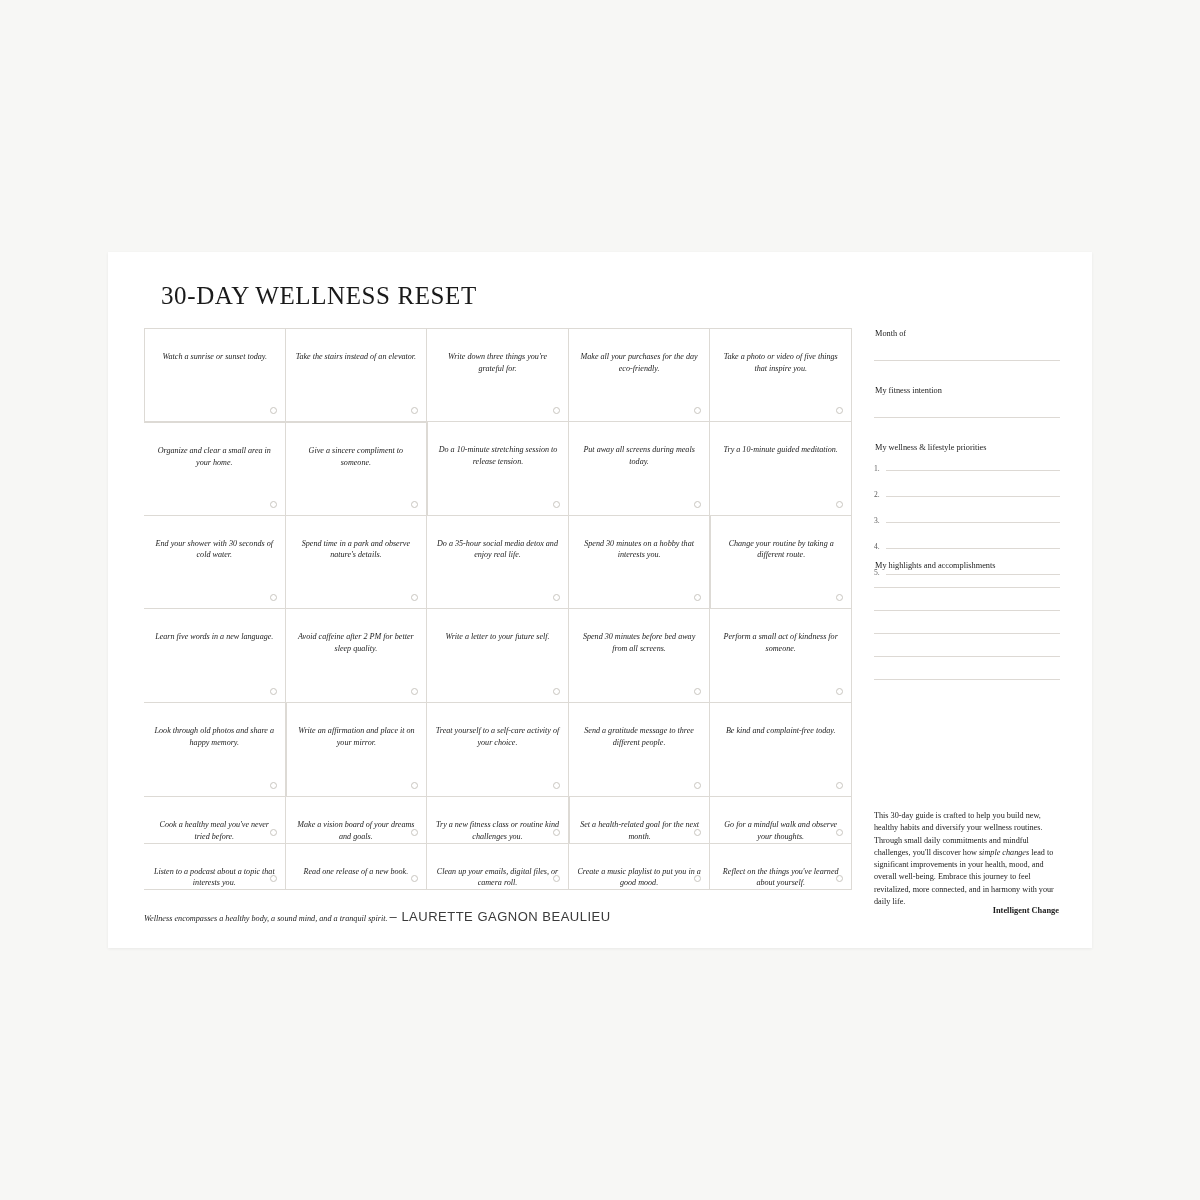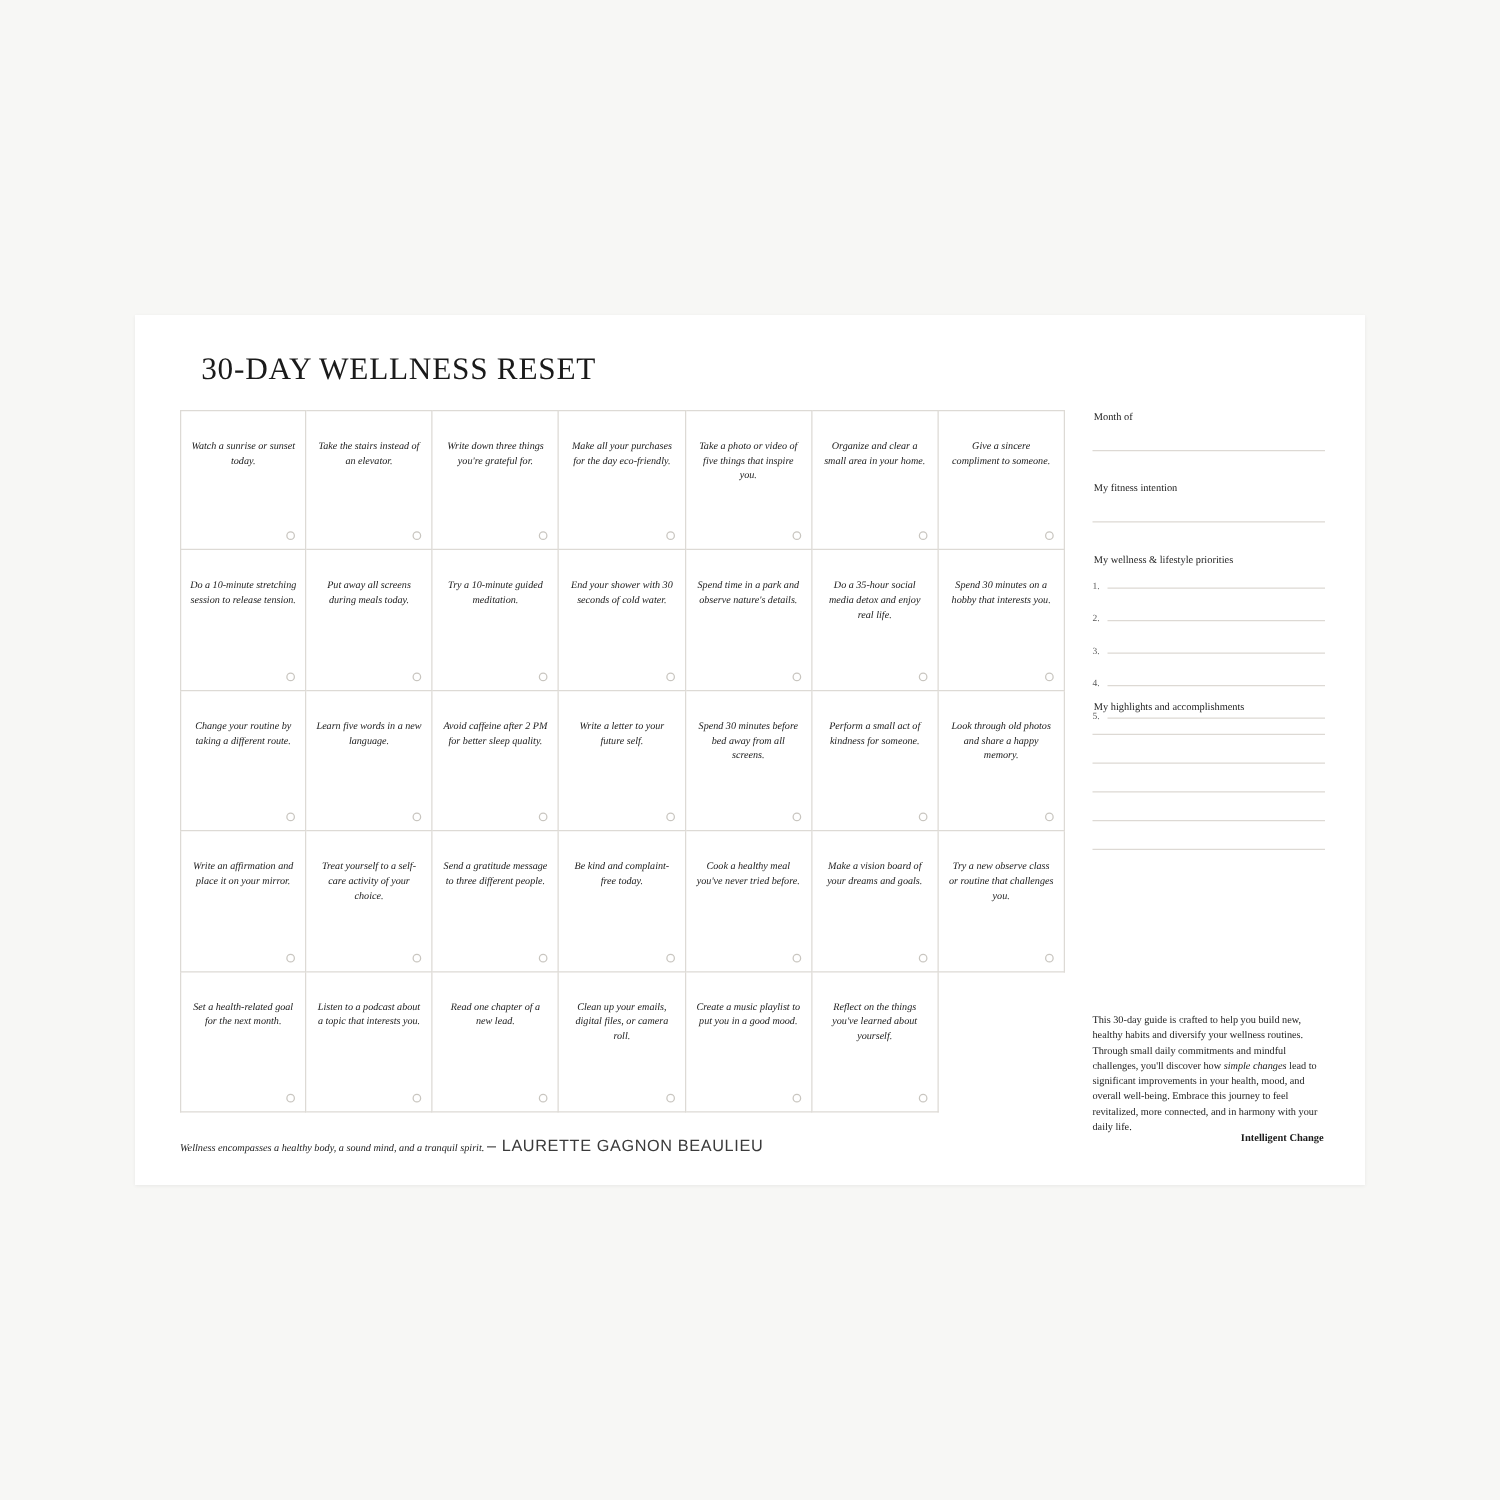--- a/index.html
+++ b/index.html
@@ -32,21 +32,21 @@
   }
 
   
   #grid {
     position: absolute;
     left: 36px;
     top: 76px;
     width: 708px;
     height: 562px;
     display: grid;
-    grid-template-columns: repeat(7, 1fr);
+    grid-template-columns: repeat(5, 1fr);
     grid-template-rows: repeat(5, 1fr);
   }
   .cell {
     border-right: 1px solid #dddad5;
     border-bottom: 1px solid #dddad5;
     position: relative;
     box-sizing: border-box;
     padding: 22px 7px 0 7px;
   }
   .cell:nth-child(7n) { border-right: 1px solid #dddad5; }
@@ -255,33 +255,37 @@
       </div>
       <div class="cell">
         <div class="cell-text">Cook a healthy meal you've never tried before.</div>
         <div class="cell-dot"></div>
       </div>
       <div class="cell">
         <div class="cell-text">Make a vision board of your dreams and goals.</div>
         <div class="cell-dot"></div>
       </div>
       <div class="cell">
-        <div class="cell-text">Try a new observe class or routine that challenges you.</div>
+        <div class="cell-text">Try a new fitness class or routine kind challenges you.</div>
         <div class="cell-dot"></div>
       </div>
       <div class="cell first-col">
         <div class="cell-text">Set a health-related goal for the next month.</div>
         <div class="cell-dot"></div>
       </div>
       <div class="cell">
+        <div class="cell-text">Go for a mindful walk and observe your thoughts.</div>
+        <div class="cell-dot"></div>
+      </div>
+      <div class="cell">
         <div class="cell-text">Listen to a podcast about a topic that interests you.</div>
         <div class="cell-dot"></div>
       </div>
       <div class="cell">
-        <div class="cell-text">Read one chapter of a new lead.</div>
+        <div class="cell-text">Read one release of a new book.</div>
         <div class="cell-dot"></div>
       </div>
       <div class="cell">
         <div class="cell-text">Clean up your emails, digital files, or camera roll.</div>
         <div class="cell-dot"></div>
       </div>
       <div class="cell">
         <div class="cell-text">Create a music playlist to put you in a good mood.</div>
         <div class="cell-dot"></div>
       </div>

